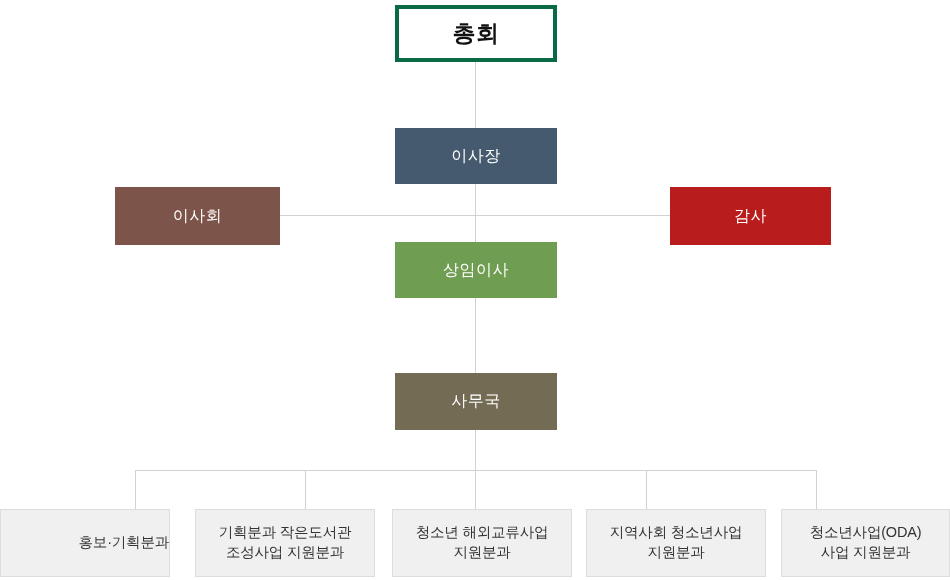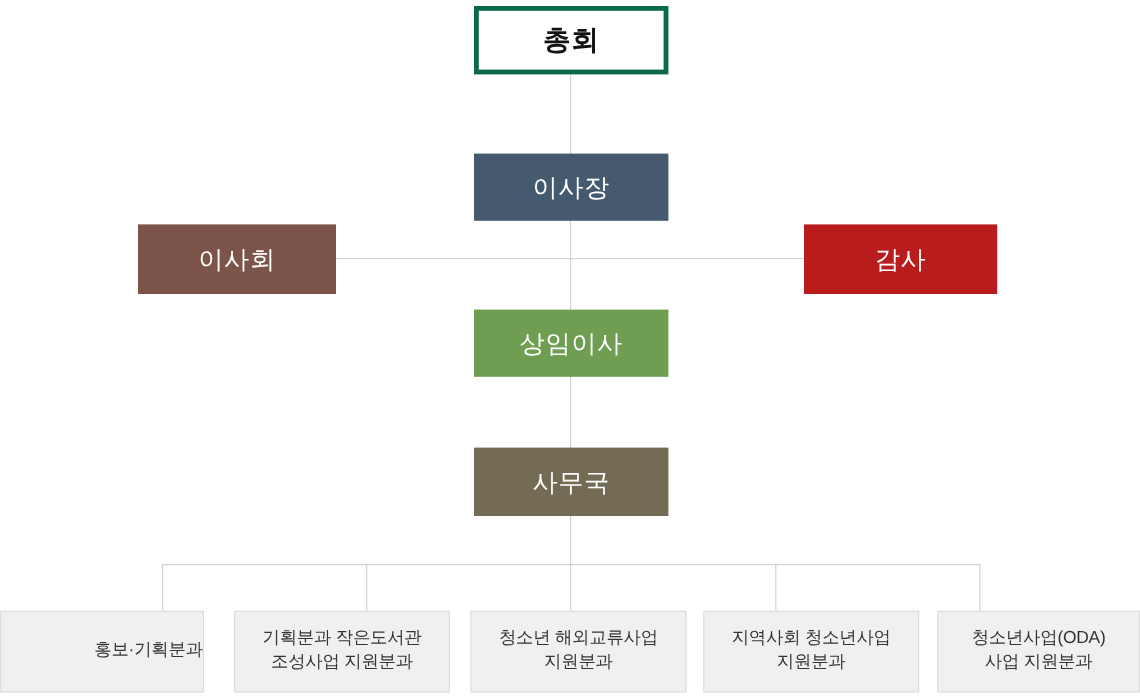--- a/index.html
+++ b/index.html
@@ -32,36 +32,36 @@
   .drop-4 { left: 646px; }
   .drop-5 { left: 816px; }
   
   .node {
     position: absolute;
     display: flex;
     align-items: center;
     justify-content: center;
     text-align: center;
     box-sizing: border-box;
-    font-size: 21px;
+    font-size: 16px;
     color: #ffffff;
     letter-spacing: 0.5px;
   }
   .node-assembly {
     left: 395px; top: 5px; width: 162px; height: 57px;
     background: #ffffff;
     border: 4px solid #0a6a45;
     color: #111111;
     font-weight: bold;
     font-size: 23px;
   }
   .node-chairman  { left: 395px; top: 128px; width: 162px; height: 56px; background: #455a6e; }
   .node-board     { left: 115px; top: 187px; width: 165px; height: 58px; background: #7c544a; }
   .node-auditor   { left: 670px; top: 187px; width: 161px; height: 58px; background: #b91c1c; }
-  .node-executive { left: 395px; top: 258px; width: 162px; height: 56px; background: #6f9d52; }
+  .node-executive { left: 395px; top: 242px; width: 162px; height: 56px; background: #6f9d52; }
   .node-secretariat { left: 395px; top: 373px; width: 162px; height: 57px; background: #746b55; }
   
   .dept {
     position: absolute;
     top: 509px;
     height: 68px;
     background: #f0f0f0;
     border: 1px solid #dddddd;
     box-sizing: border-box;
     display: flex;

